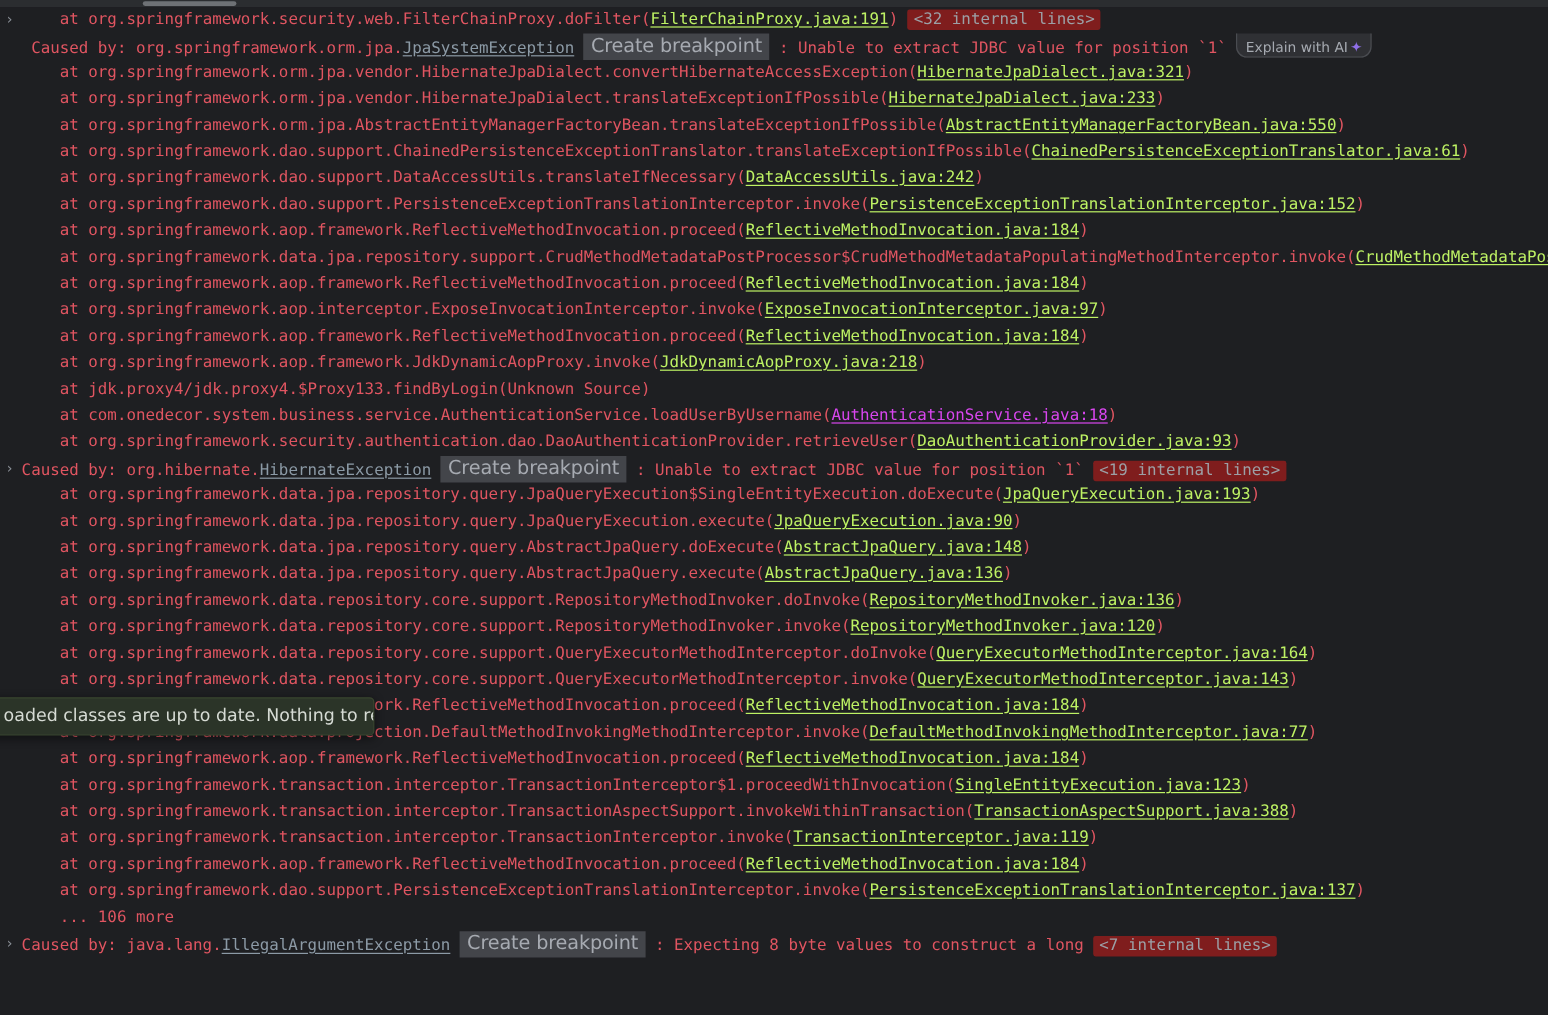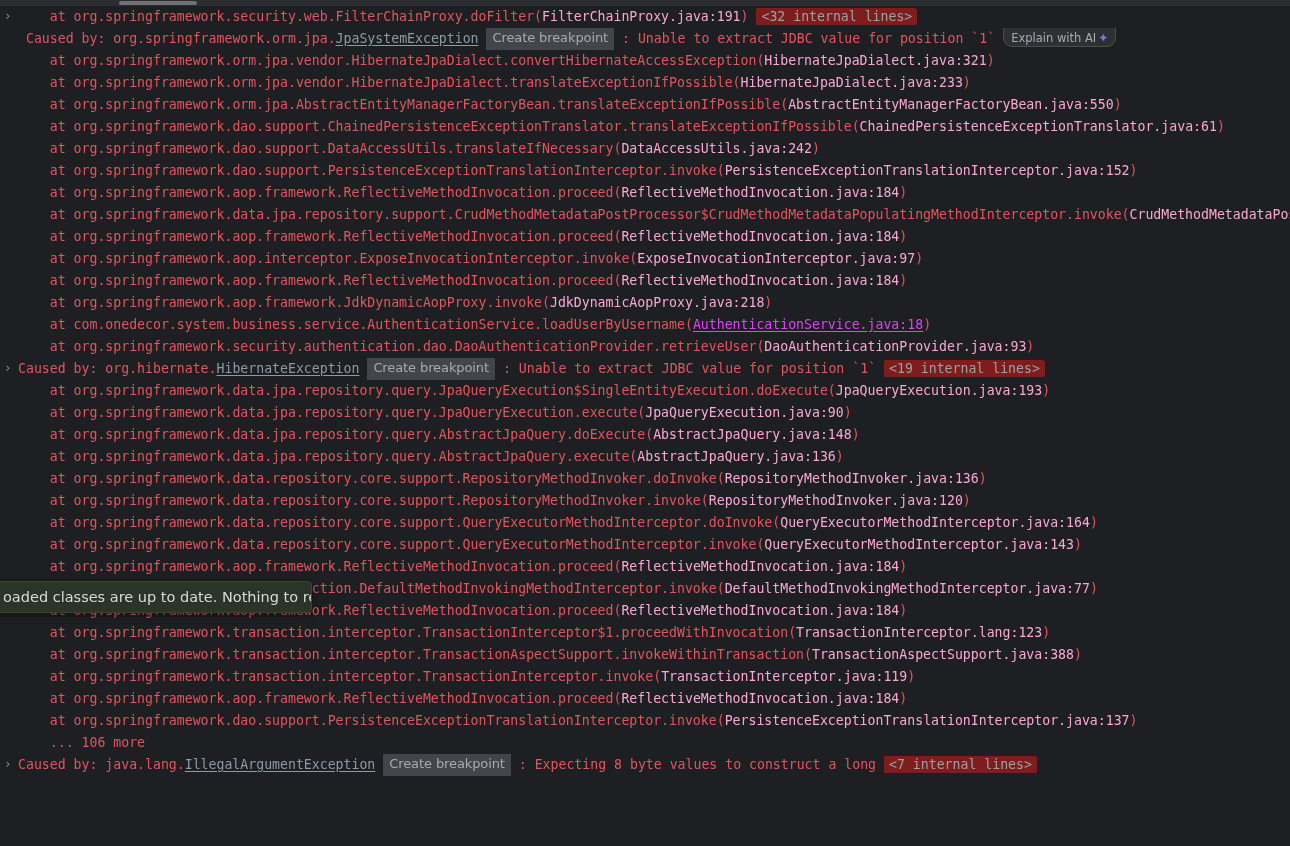--- a/index.html
+++ b/index.html
@@ -70,39 +70,39 @@
     width: 12px;
     height: 22px;
     line-height: 21px;
     text-align: center;
     color: #8a8f97;
     font-size: 12px;
     font-family: "DejaVu Sans", "Liberation Sans", sans-serif;
   }
 
   .txt        { color: #e05561; }
-  .lnk        { color: #f9a8d4; text-underline-offset: 2px; }
+  .lnk        { color: #bef264; text-decoration: underline; text-underline-offset: 2px; }
   .lnk-proj   { color: #d946ef; text-decoration: underline; text-underline-offset: 2px; }
   .cls-und    { color: #8c9aa6; text-decoration: underline; text-underline-offset: 2px; }
 
   .badge-internal {
     background: #7f1d1d;
     color: #9ca0a6;
     padding: 1px 5px;
     border-radius: 2px;
     font-size: 13.2px;
     font-family: "DejaVu Sans Mono", "Liberation Mono", monospace;
   }
 
   .badge-bp {
     background: #43454a;
     color: #a6aab1;
     padding: 15px 6px;
     border-radius: 3px;
-    font-size: 13px;
+    font-size: 16px;
     font-family: "DejaVu Sans", "Liberation Sans", sans-serif;
     letter-spacing: -0.1px;
     position: relative;
     top: -1px;
   }
 
   .badge-ai {
     background: #2f3034;
     color: #a6aab1;
     border: 1px solid #4a4c51;
@@ -160,35 +160,36 @@
       <div class="line"><span>    </span><span class="txt">at org.springframework.orm.jpa.AbstractEntityManagerFactoryBean.translateExceptionIfPossible(</span><span class="lnk">AbstractEntityManagerFactoryBean.java:550</span><span class="txt">)</span></div>
       <div class="line"><span>    </span><span class="txt">at org.springframework.dao.support.ChainedPersistenceExceptionTranslator.translateExceptionIfPossible(</span><span class="lnk">ChainedPersistenceExceptionTranslator.java:61</span><span class="txt">)</span></div>
       <div class="line"><span>    </span><span class="txt">at org.springframework.dao.support.DataAccessUtils.translateIfNecessary(</span><span class="lnk">DataAccessUtils.java:242</span><span class="txt">)</span></div>
       <div class="line"><span>    </span><span class="txt">at org.springframework.dao.support.PersistenceExceptionTranslationInterceptor.invoke(</span><span class="lnk">PersistenceExceptionTranslationInterceptor.java:152</span><span class="txt">)</span></div>
       <div class="line"><span>    </span><span class="txt">at org.springframework.aop.framework.ReflectiveMethodInvocation.proceed(</span><span class="lnk">ReflectiveMethodInvocation.java:184</span><span class="txt">)</span></div>
       <div class="line"><span>    </span><span class="txt">at org.springframework.data.jpa.repository.support.CrudMethodMetadataPostProcessor$CrudMethodMetadataPopulatingMethodInterceptor.invoke(</span><span class="lnk">CrudMethodMetadataPostProcessor.java:145</span></div>
       <div class="line"><span>    </span><span class="txt">at org.springframework.aop.framework.ReflectiveMethodInvocation.proceed(</span><span class="lnk">ReflectiveMethodInvocation.java:184</span><span class="txt">)</span></div>
       <div class="line"><span>    </span><span class="txt">at org.springframework.aop.interceptor.ExposeInvocationInterceptor.invoke(</span><span class="lnk">ExposeInvocationInterceptor.java:97</span><span class="txt">)</span></div>
       <div class="line"><span>    </span><span class="txt">at org.springframework.aop.framework.ReflectiveMethodInvocation.proceed(</span><span class="lnk">ReflectiveMethodInvocation.java:184</span><span class="txt">)</span></div>
       <div class="line"><span>    </span><span class="txt">at org.springframework.aop.framework.JdkDynamicAopProxy.invoke(</span><span class="lnk">JdkDynamicAopProxy.java:218</span><span class="txt">)</span></div>
+      <div class="line"><span>    </span><span class="txt">at jdk.proxy4/jdk.proxy4.$Proxy133.findByLogin(Unknown Source)</span></div>
       <div class="line"><span>    </span><span class="txt">at com.onedecor.system.business.service.AuthenticationService.loadUserByUsername(</span><span class="lnk-proj">AuthenticationService.java:18</span><span class="txt">)</span></div>
       <div class="line"><span>    </span><span class="txt">at org.springframework.security.authentication.dao.DaoAuthenticationProvider.retrieveUser(</span><span class="lnk">DaoAuthenticationProvider.java:93</span><span class="txt">)</span></div>
       <div class="line"><span class="gutter-arrow">›</span><span></span><span class="txt">Caused by: org.hibernate.</span><span class="cls-und">HibernateException</span><span class="txt"> </span><span class="badge-bp">Create breakpoint</span><span class="txt"> : Unable to extract JDBC value for position `1`</span><span class="txt"> </span><span class="badge-internal">&lt;19 internal lines&gt;</span></div>
       <div class="line"><span>    </span><span class="txt">at org.springframework.data.jpa.repository.query.JpaQueryExecution$SingleEntityExecution.doExecute(</span><span class="lnk">JpaQueryExecution.java:193</span><span class="txt">)</span></div>
       <div class="line"><span>    </span><span class="txt">at org.springframework.data.jpa.repository.query.JpaQueryExecution.execute(</span><span class="lnk">JpaQueryExecution.java:90</span><span class="txt">)</span></div>
       <div class="line"><span>    </span><span class="txt">at org.springframework.data.jpa.repository.query.AbstractJpaQuery.doExecute(</span><span class="lnk">AbstractJpaQuery.java:148</span><span class="txt">)</span></div>
       <div class="line"><span>    </span><span class="txt">at org.springframework.data.jpa.repository.query.AbstractJpaQuery.execute(</span><span class="lnk">AbstractJpaQuery.java:136</span><span class="txt">)</span></div>
       <div class="line"><span>    </span><span class="txt">at org.springframework.data.repository.core.support.RepositoryMethodInvoker.doInvoke(</span><span class="lnk">RepositoryMethodInvoker.java:136</span><span class="txt">)</span></div>
       <div class="line"><span>    </span><span class="txt">at org.springframework.data.repository.core.support.RepositoryMethodInvoker.invoke(</span><span class="lnk">RepositoryMethodInvoker.java:120</span><span class="txt">)</span></div>
       <div class="line"><span>    </span><span class="txt">at org.springframework.data.repository.core.support.QueryExecutorMethodInterceptor.doInvoke(</span><span class="lnk">QueryExecutorMethodInterceptor.java:164</span><span class="txt">)</span></div>
       <div class="line"><span>    </span><span class="txt">at org.springframework.data.repository.core.support.QueryExecutorMethodInterceptor.invoke(</span><span class="lnk">QueryExecutorMethodInterceptor.java:143</span><span class="txt">)</span></div>
       <div class="line"><span>    </span><span class="txt">at org.springframework.aop.framework.ReflectiveMethodInvocation.proceed(</span><span class="lnk">ReflectiveMethodInvocation.java:184</span><span class="txt">)</span></div>
       <div class="line"><span>    </span><span class="txt">at org.springframework.data.projection.DefaultMethodInvokingMethodInterceptor.invoke(</span><span class="lnk">DefaultMethodInvokingMethodInterceptor.java:77</span><span class="txt">)</span></div>
       <div class="line"><span>    </span><span class="txt">at org.springframework.aop.framework.ReflectiveMethodInvocation.proceed(</span><span class="lnk">ReflectiveMethodInvocation.java:184</span><span class="txt">)</span></div>
-      <div class="line"><span>    </span><span class="txt">at org.springframework.transaction.interceptor.TransactionInterceptor$1.proceedWithInvocation(</span><span class="lnk">TransactionInterceptor.lang:123</span><span class="txt">)</span></div>
+      <div class="line"><span>    </span><span class="txt">at org.springframework.transaction.interceptor.TransactionInterceptor$1.proceedWithInvocation(</span><span class="lnk">SingleEntityExecution.java:123</span><span class="txt">)</span></div>
       <div class="line"><span>    </span><span class="txt">at org.springframework.transaction.interceptor.TransactionAspectSupport.invokeWithinTransaction(</span><span class="lnk">TransactionAspectSupport.java:388</span><span class="txt">)</span></div>
       <div class="line"><span>    </span><span class="txt">at org.springframework.transaction.interceptor.TransactionInterceptor.invoke(</span><span class="lnk">TransactionInterceptor.java:119</span><span class="txt">)</span></div>
       <div class="line"><span>    </span><span class="txt">at org.springframework.aop.framework.ReflectiveMethodInvocation.proceed(</span><span class="lnk">ReflectiveMethodInvocation.java:184</span><span class="txt">)</span></div>
       <div class="line"><span>    </span><span class="txt">at org.springframework.dao.support.PersistenceExceptionTranslationInterceptor.invoke(</span><span class="lnk">PersistenceExceptionTranslationInterceptor.java:137</span><span class="txt">)</span></div>
       <div class="line"><span>    </span><span class="txt">... 106 more</span></div>
       <div class="line"><span class="gutter-arrow">›</span><span></span><span class="txt">Caused by: java.lang.</span><span class="cls-und">IllegalArgumentException</span><span class="txt"> </span><span class="badge-bp">Create breakpoint</span><span class="txt"> : Expecting 8 byte values to construct a long</span><span class="txt"> </span><span class="badge-internal">&lt;7 internal lines&gt;</span></div>
     </div>
 
   <div class="toast">
     <span class="toast-text">oaded classes are up to date. Nothing to reload.</span>

